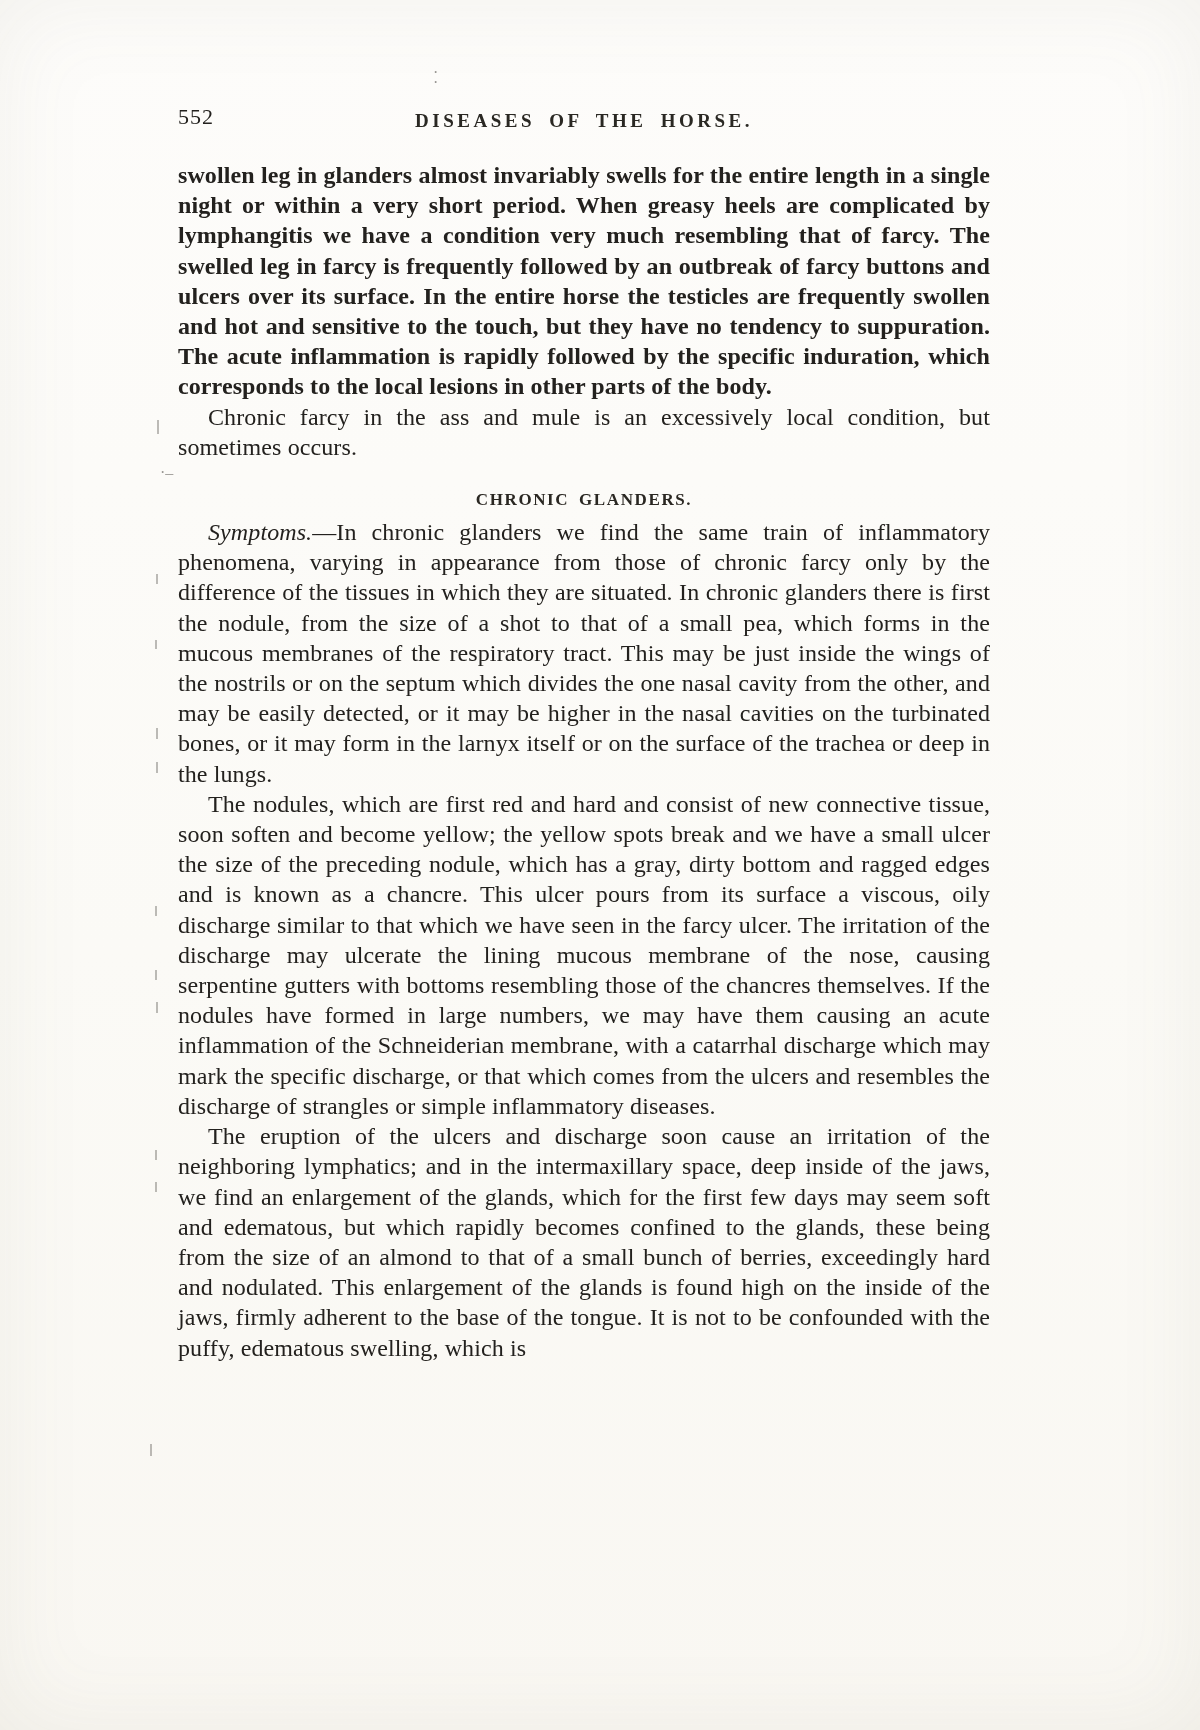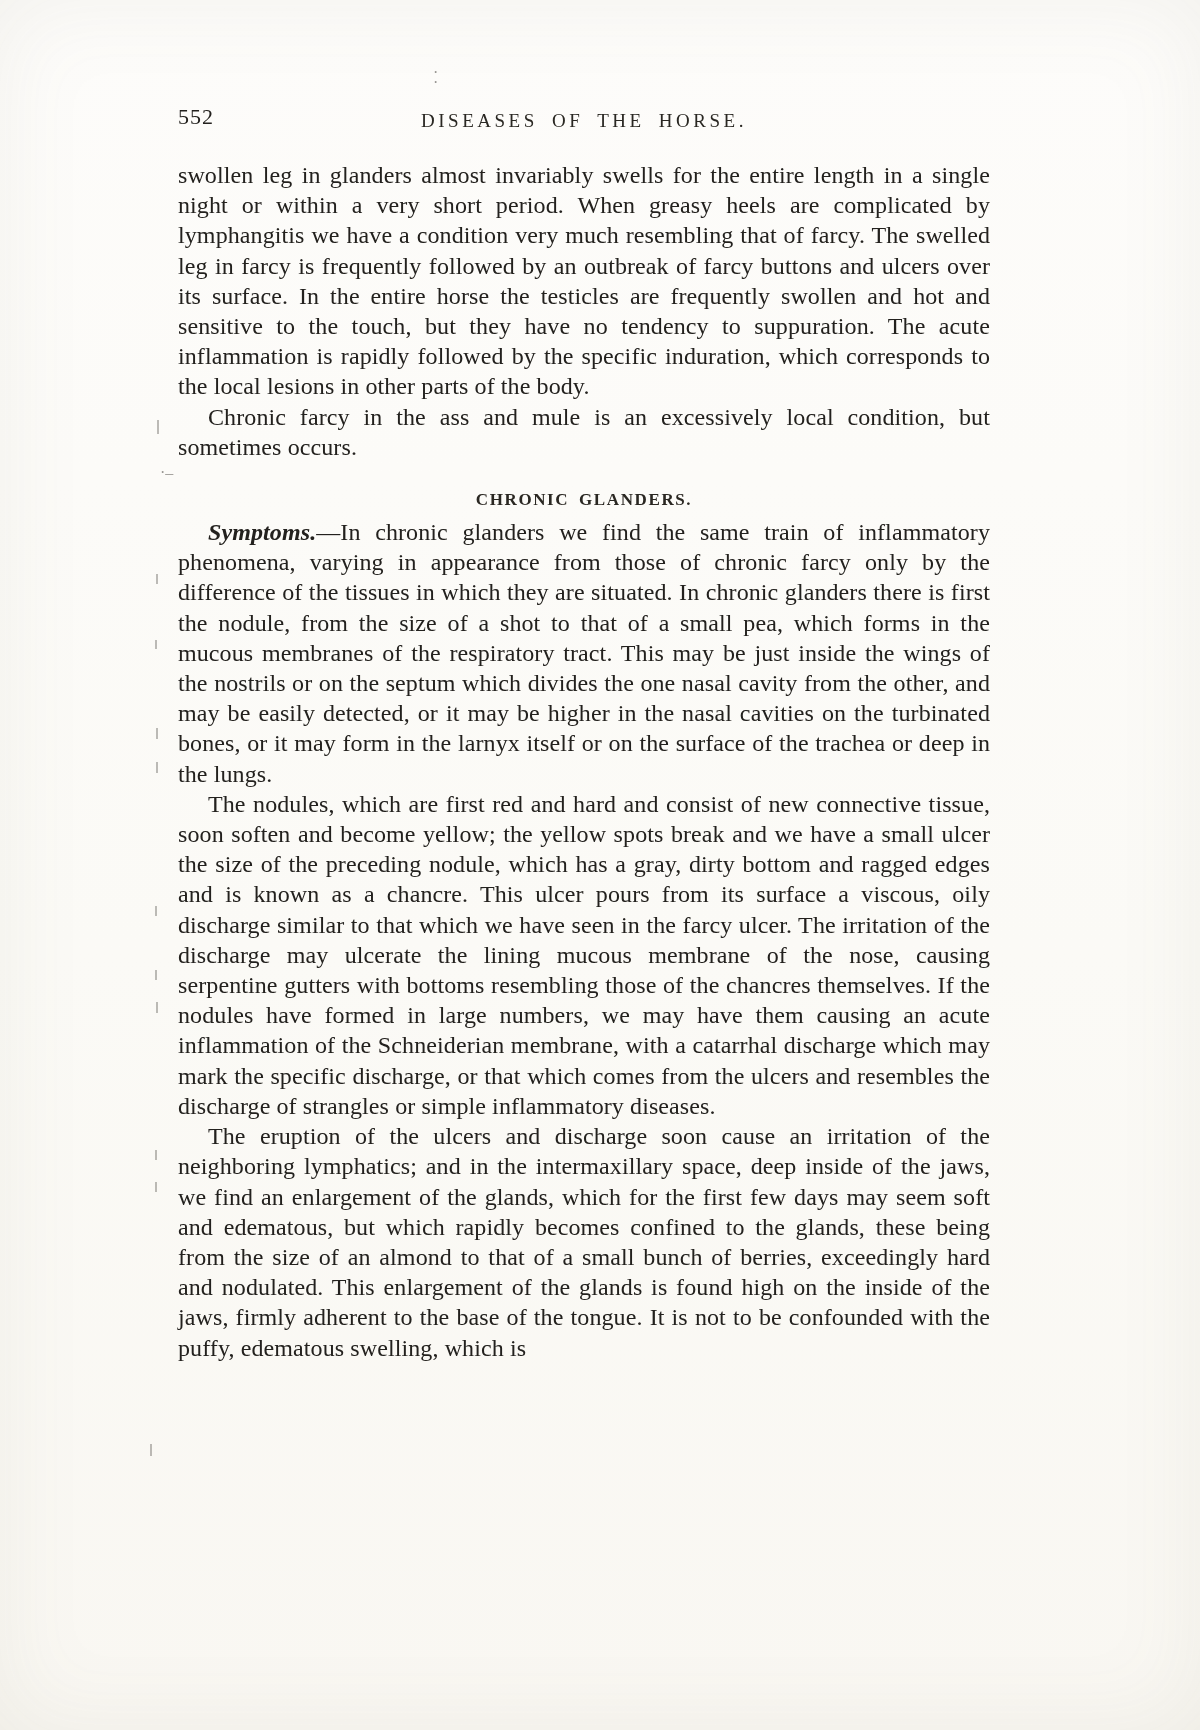--- a/index.html
+++ b/index.html
@@ -31,50 +31,50 @@
     font-size: 22px;
     letter-spacing: 1px;
   }
   .running-title {
     display: block;
     text-align: center;
     font-size: 19px;
     letter-spacing: 3.5px;
     word-spacing: 6px;
     padding-top: 6px;
-    font-weight: 400;
+    font-weight: 700;
     color: #2a2823;
   }
   .text-block {
     width: 812px;
     margin: 22px 0 0 178px;
     text-align: justify;
   }
   .para {
     margin: 0;
     font-size: 24px;
     line-height: 30.2px;
     text-indent: 30px;
     letter-spacing: 0.1px;
   }
   .para.no-indent {
     text-indent: 0;
+    font-weight: bold;
   }
   .section-heading {
     margin: 28px 0 7px 0;
     text-align: center;
     font-size: 17px;
     font-weight: 700;
     letter-spacing: 1.6px;
     word-spacing: 4px;
     color: #2a2722;
   }
   .lead {
     font-style: italic;
-    font-weight: bold;
   }
   
   .mark {
     position: absolute;
     background: #44413c;
     opacity: 0.35;
   }
   .dotmark {
     position: absolute;
     color: #44413c;

